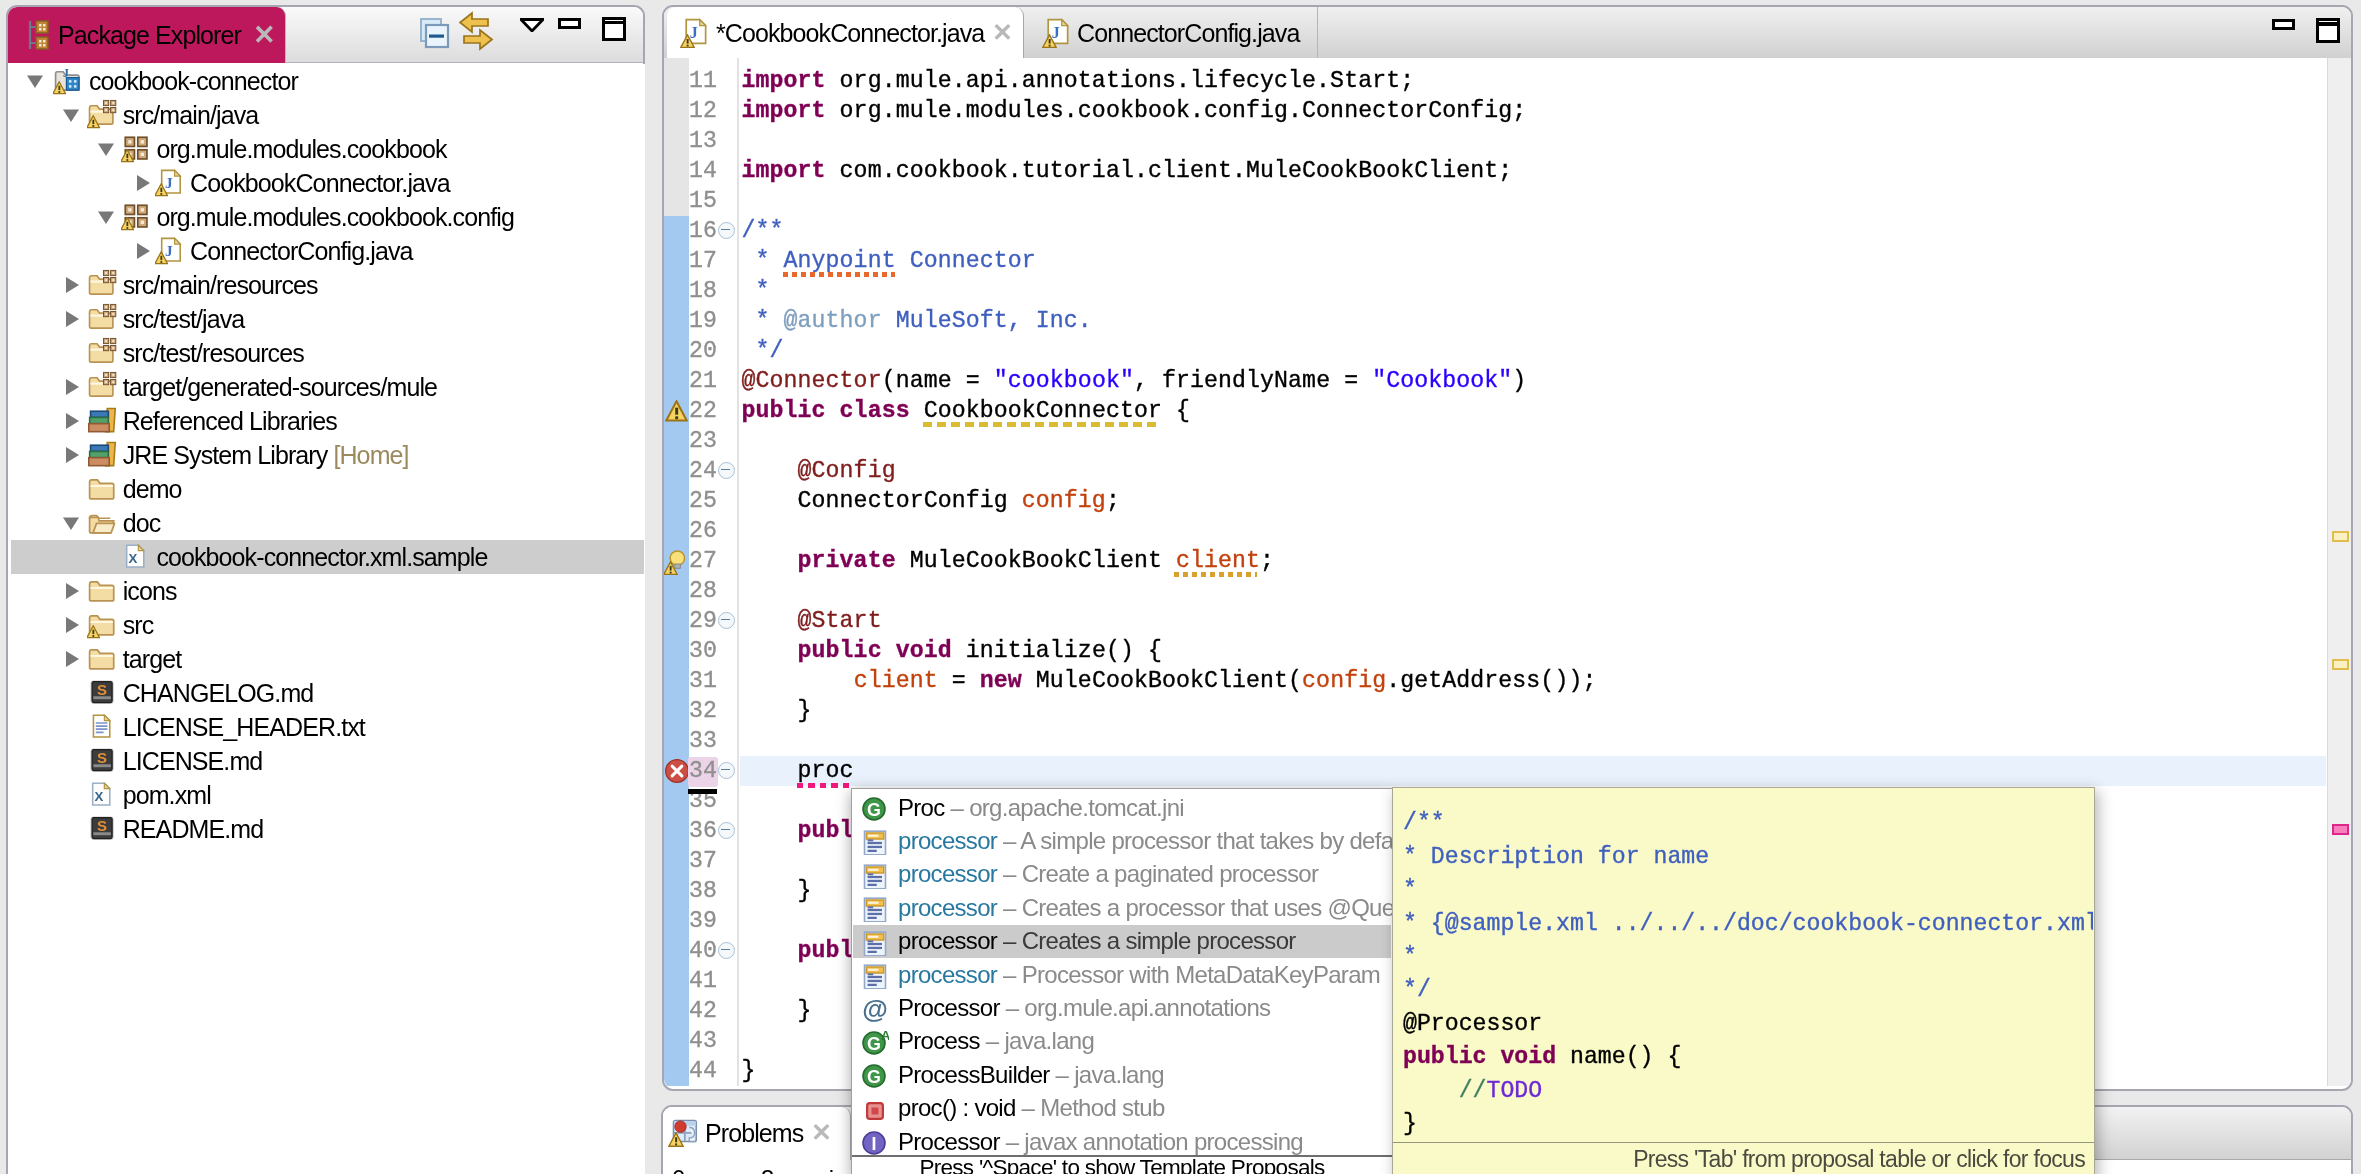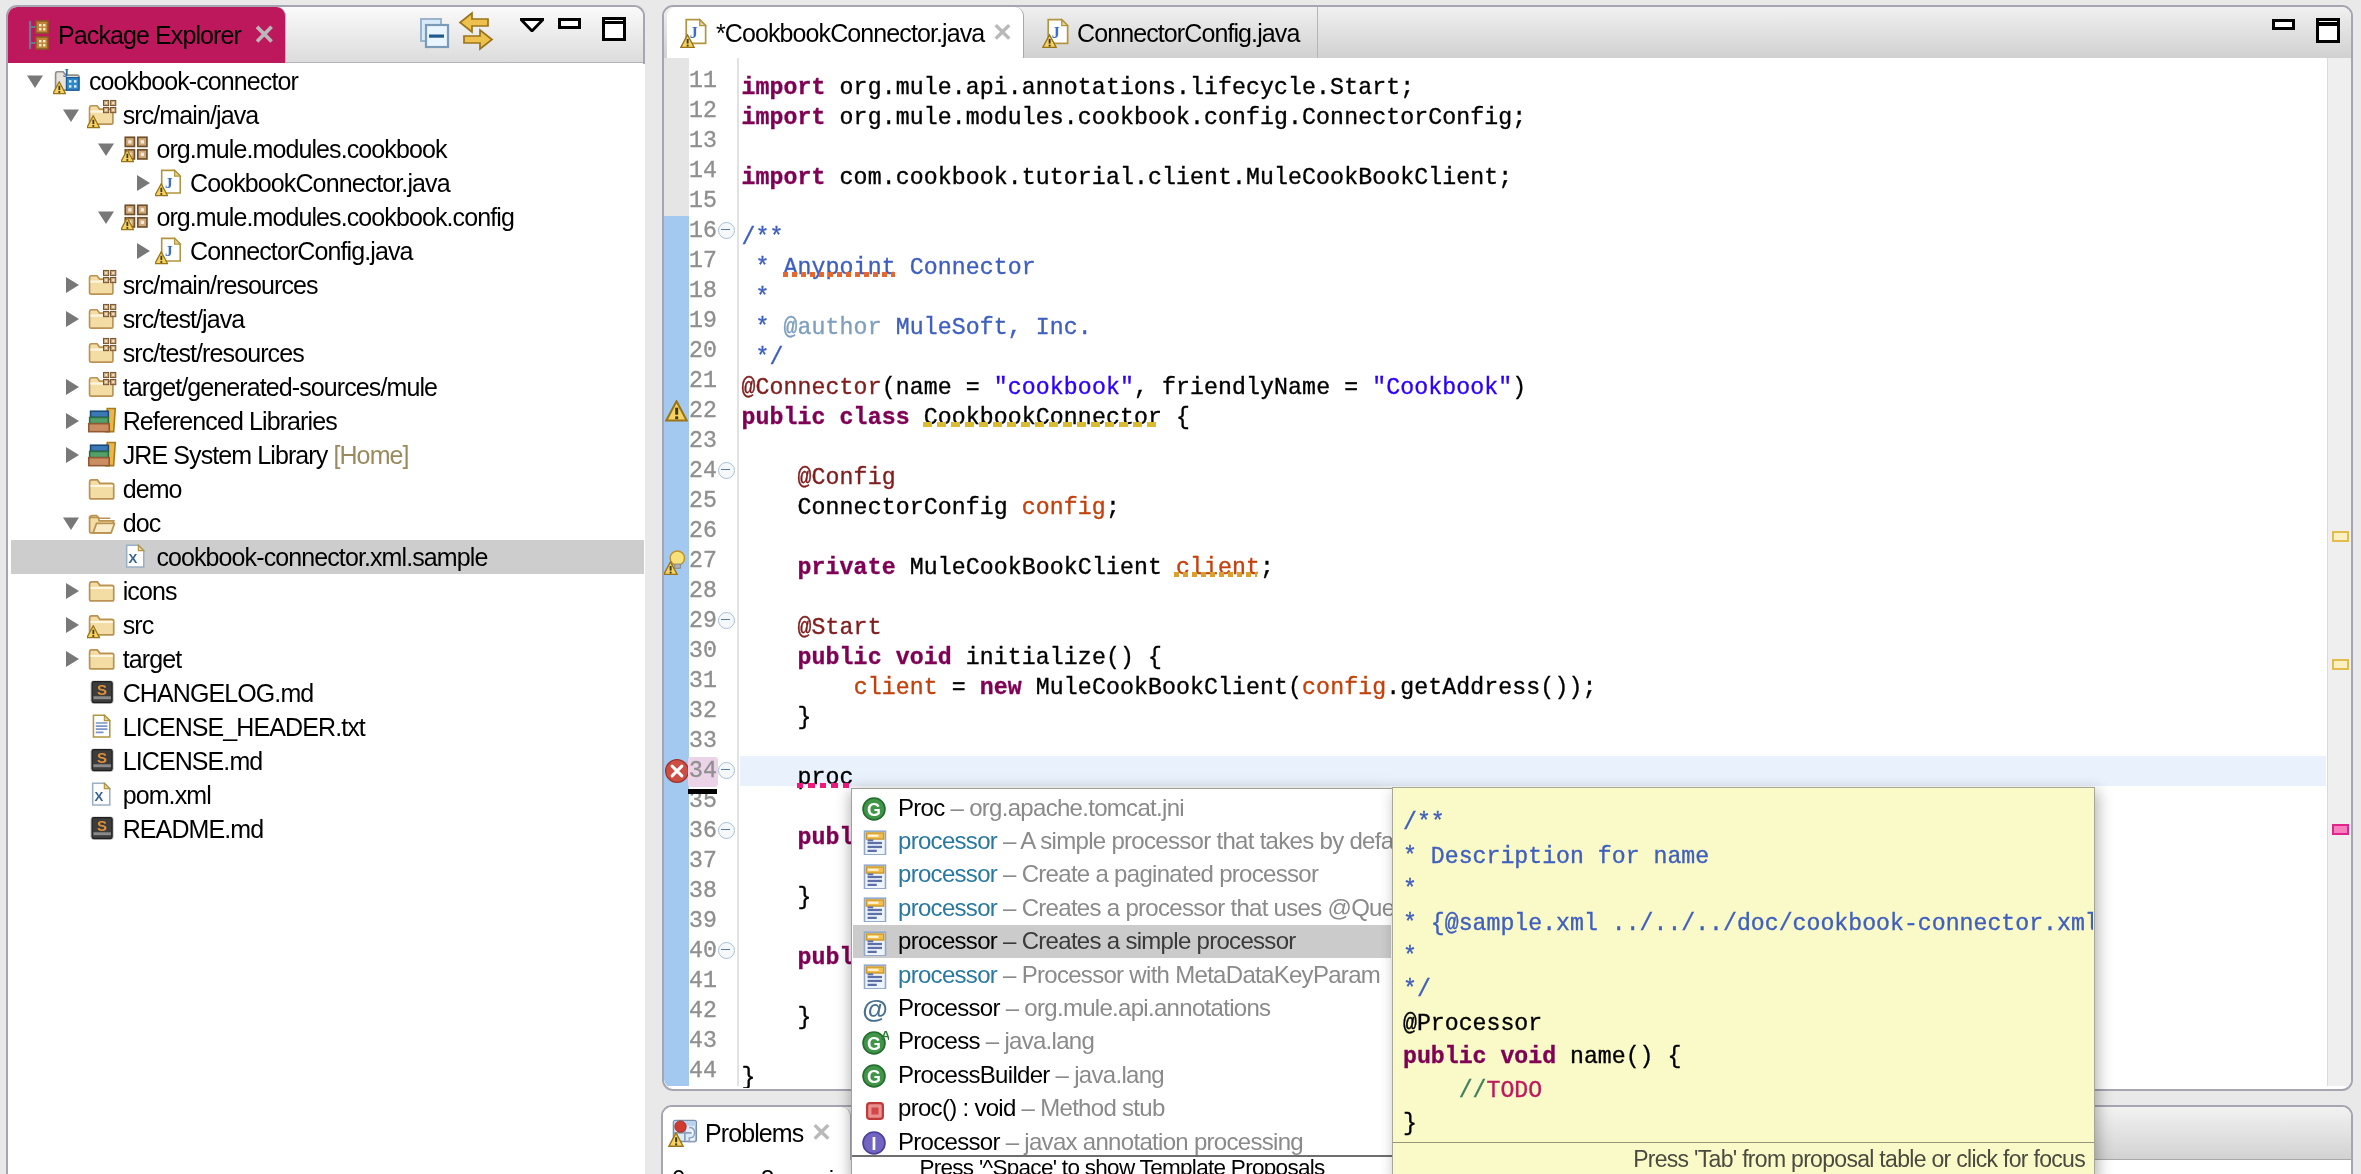--- a/index.html
+++ b/index.html
@@ -19,21 +19,21 @@
 #editorpanel{position:absolute;left:662px;top:5px;width:1691px;height:1086px;background:#fff;border:2px solid #a6a6b2;border-radius:11px;}
 #edtabbar{position:absolute;left:0;top:0;width:100%;height:53px;background:linear-gradient(#f0f0f0,#d0d0d0);border-bottom:1px solid #9f9fa5;border-radius:9px 9px 0 0;}
 #edtab1{position:absolute;left:3px;top:0;width:357px;height:53px;background:#fff;border-right:1px solid #a8a8a8;border-radius:9px 9px 0 0;}
 #edtab2{position:absolute;left:360px;top:0;width:294px;height:53px;border-right:1px solid #b5b5b5;}
 #edcontent{position:absolute;left:0px;top:51px;width:1687px;height:1030px;background:#fff;overflow:hidden;border-radius:0 0 9px 9px;}
 
 #qdgray{position:absolute;left:0px;top:0px;width:25px;height:158px;background:#e5e5e5;}
 #qdblue{position:absolute;left:0px;top:158px;width:25px;height:870px;background:#a4c9f0;}
 #lnums{position:absolute;left:22px;top:8px;width:31px;text-align:right;color:#8f8f8f;z-index:3;}
 pre.code{margin:0;font-family:"Liberation Mono",monospace;font-size:23.2px;line-height:30px;letter-spacing:0.1px;-webkit-text-stroke:0.35px;}
-#codepre{position:absolute;left:77.5px;top:8px;margin-top:7px;}
+#codepre{position:absolute;left:77.5px;top:8px;}
 .kw{color:#7f0055;font-weight:bold;}
 .str{color:#2a00ff;}
 .com{color:#3f5fbf;}
 .tag{color:#7f9fbf;}
 .fld{color:#c2410c;}
 .ann{color:#7f1d1d;}
 .curline{position:absolute;left:76px;top:698px;width:1586px;height:30px;background:#e9f2fc;}
 .numhl{position:absolute;left:23.5px;top:699px;width:30px;height:30px;background:#ecd4e8;border-radius:3px;z-index:1;}
 .cursor{position:absolute;left:24px;top:731px;width:29px;height:4.5px;background:#000;z-index:4;}
 .fold{position:absolute;width:17px;height:17px;border:1.5px solid #a9bfd4;border-radius:50%;background:#f4f8fb;}
@@ -55,21 +55,21 @@
 .pname{color:#000;}
 .tname{color:#2878a0;}
 .pgray{color:#8a8a8a;}
 #popstatus{position:absolute;left:0;top:366px;width:540px;height:25px;line-height:22px;background:#fff;border-top:2px solid #6e6e6e;text-align:center;font-size:22.5px;letter-spacing:-0.7px;color:#000;}
 
 #ydoc{position:absolute;left:1392px;top:787px;width:703px;height:393px;background:#fafac8;border:1px solid #a8a896;box-shadow:3px 4px 14px rgba(0,0,0,0.3);}
 #ycode{position:absolute;left:10px;top:19.3px;}
 #ycode pre{margin:0;font-family:"Liberation Mono",monospace;font-size:23.2px;line-height:33.4px;-webkit-text-stroke:0.35px;}
 #yfoot{position:absolute;left:0;top:354px;width:701px;height:38px;line-height:33px;border-top:1.5px solid #96967e;text-align:right;padding-right:9px;font-size:23px;letter-spacing:-0.7px;color:#4a4a40;}
 .grn{color:#3f7f5f;}
-.todo{color:#be185d;}
+.todo{color:#6d28d9;}
 </style></head>
 <body>
 <svg width="0" height="0" style="position:absolute">
 <defs>
 <symbol id="tri-r" viewBox="0 0 16 16">
         <polygon points="3,0 16,8 3,16" fill="#787878"></polygon>
       </symbol>
 <symbol id="tri-d" viewBox="0 0 16 16">
         <polygon points="0,2.5 16,2.5 8,15" fill="#787878"></polygon>
       </symbol>

